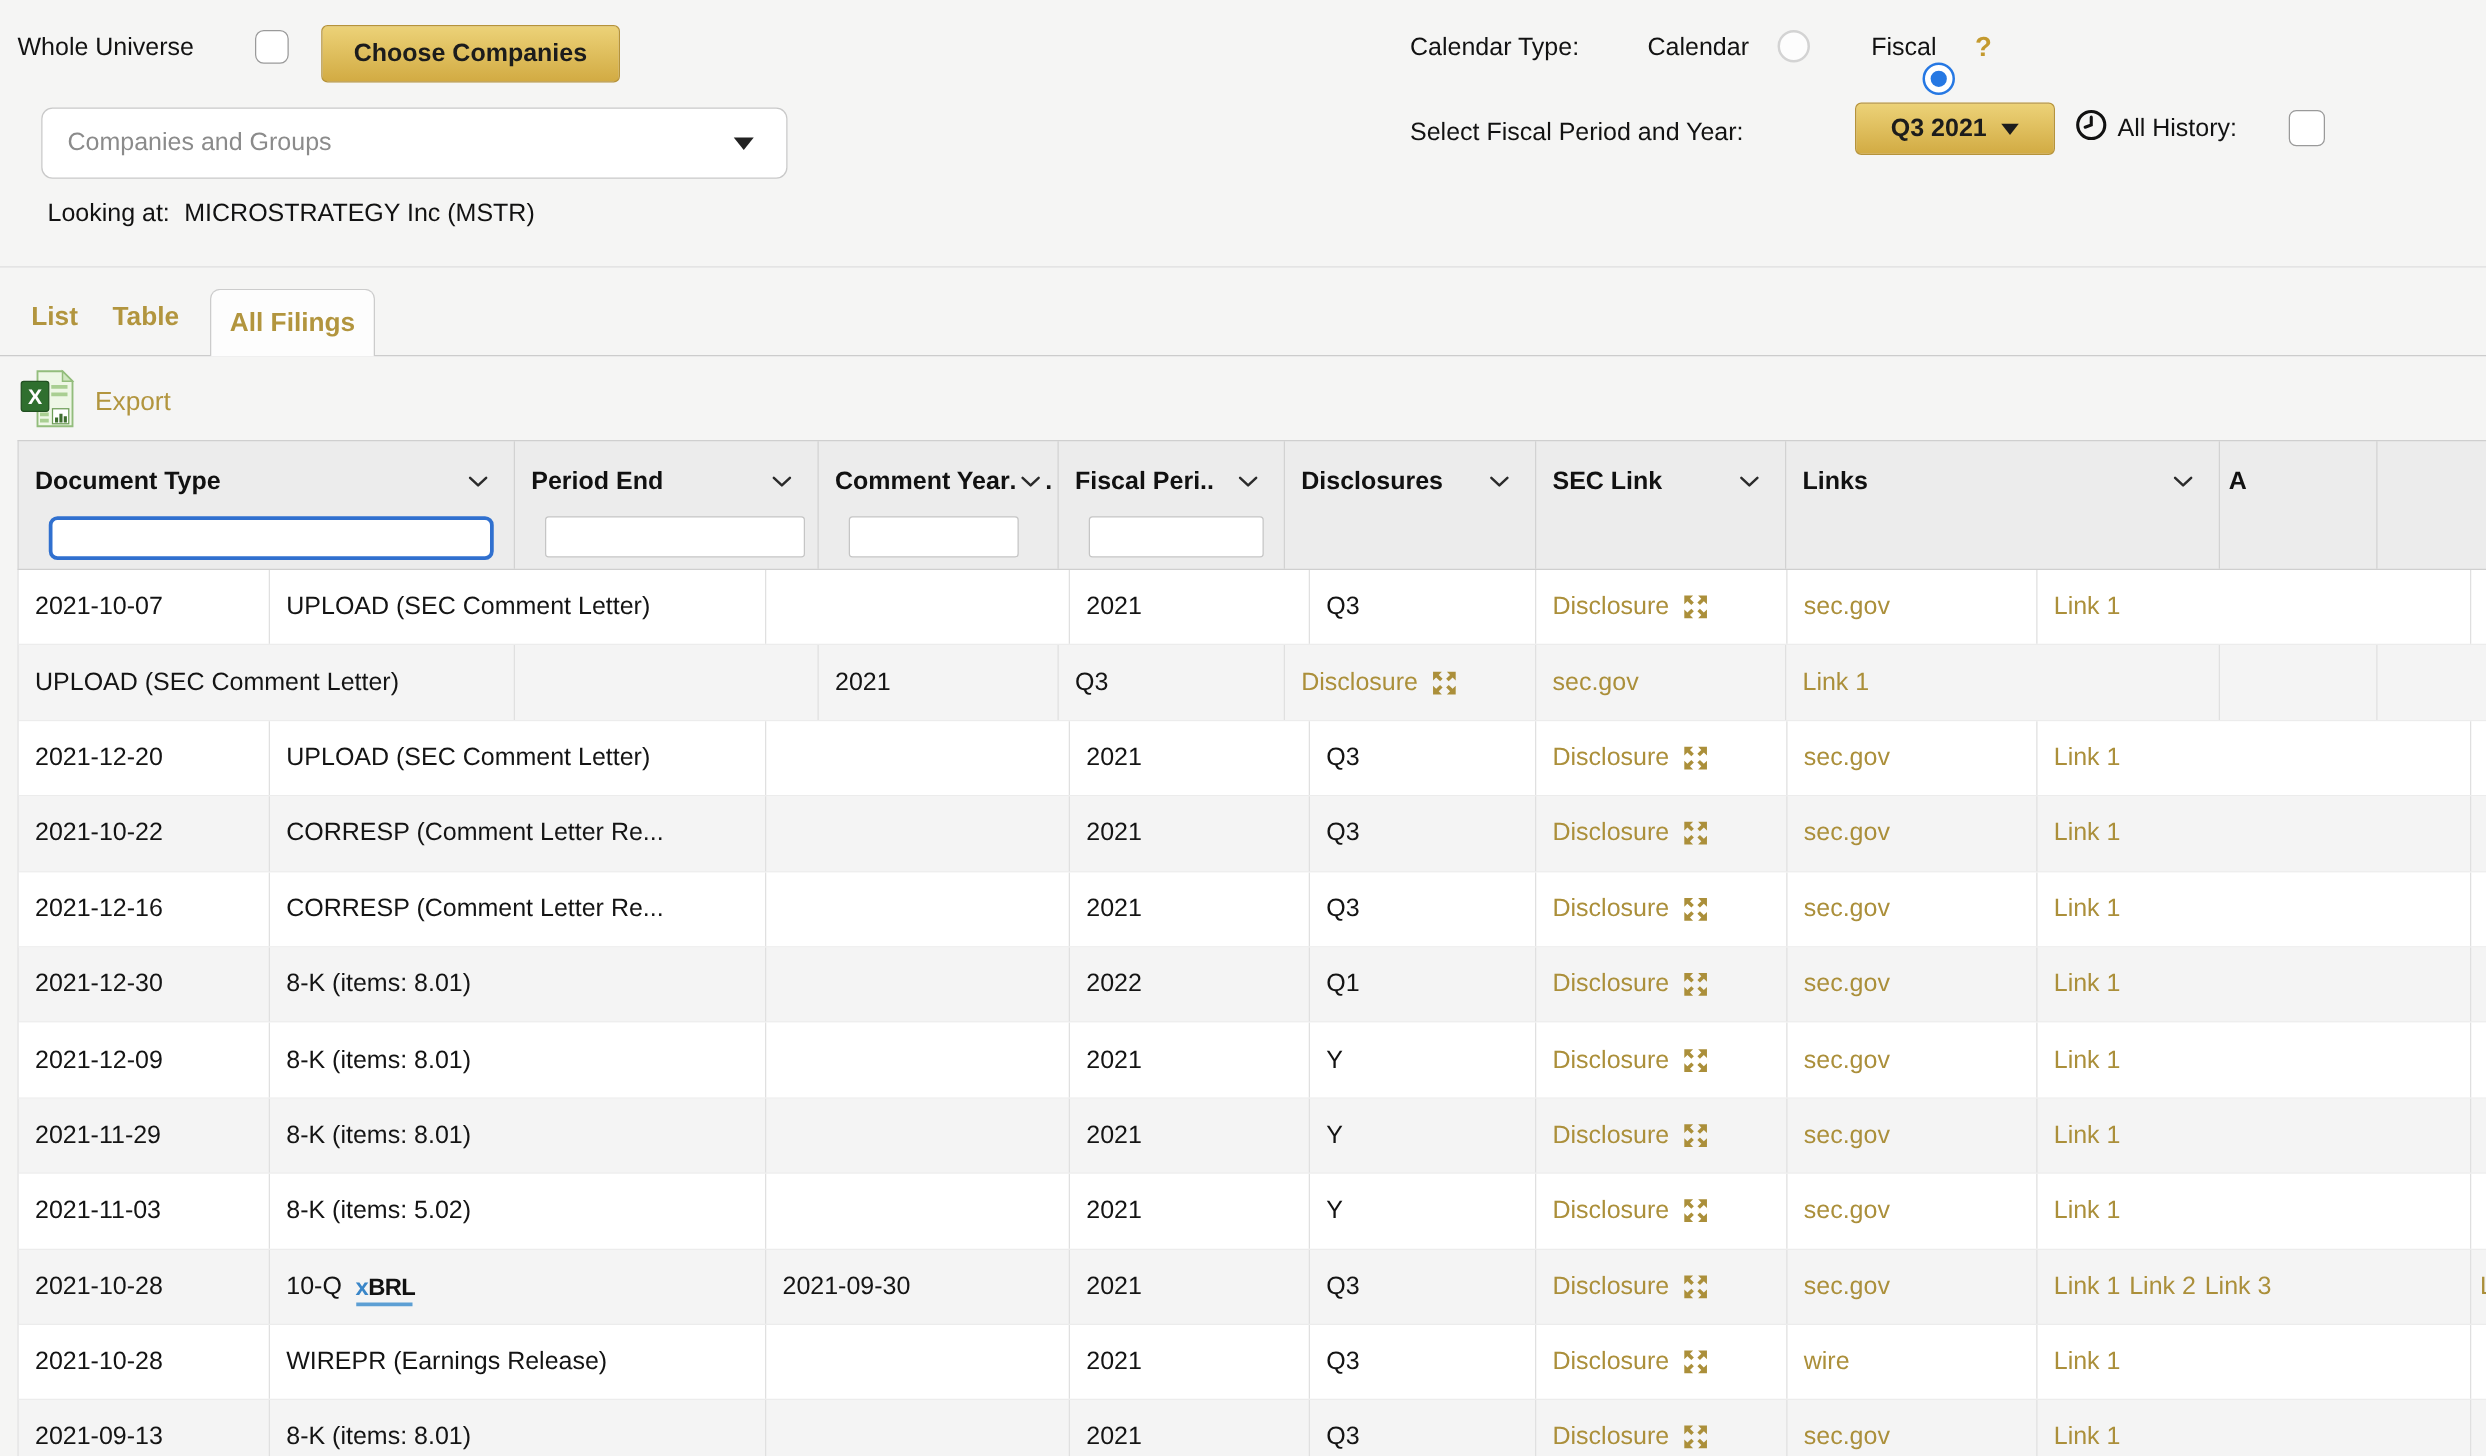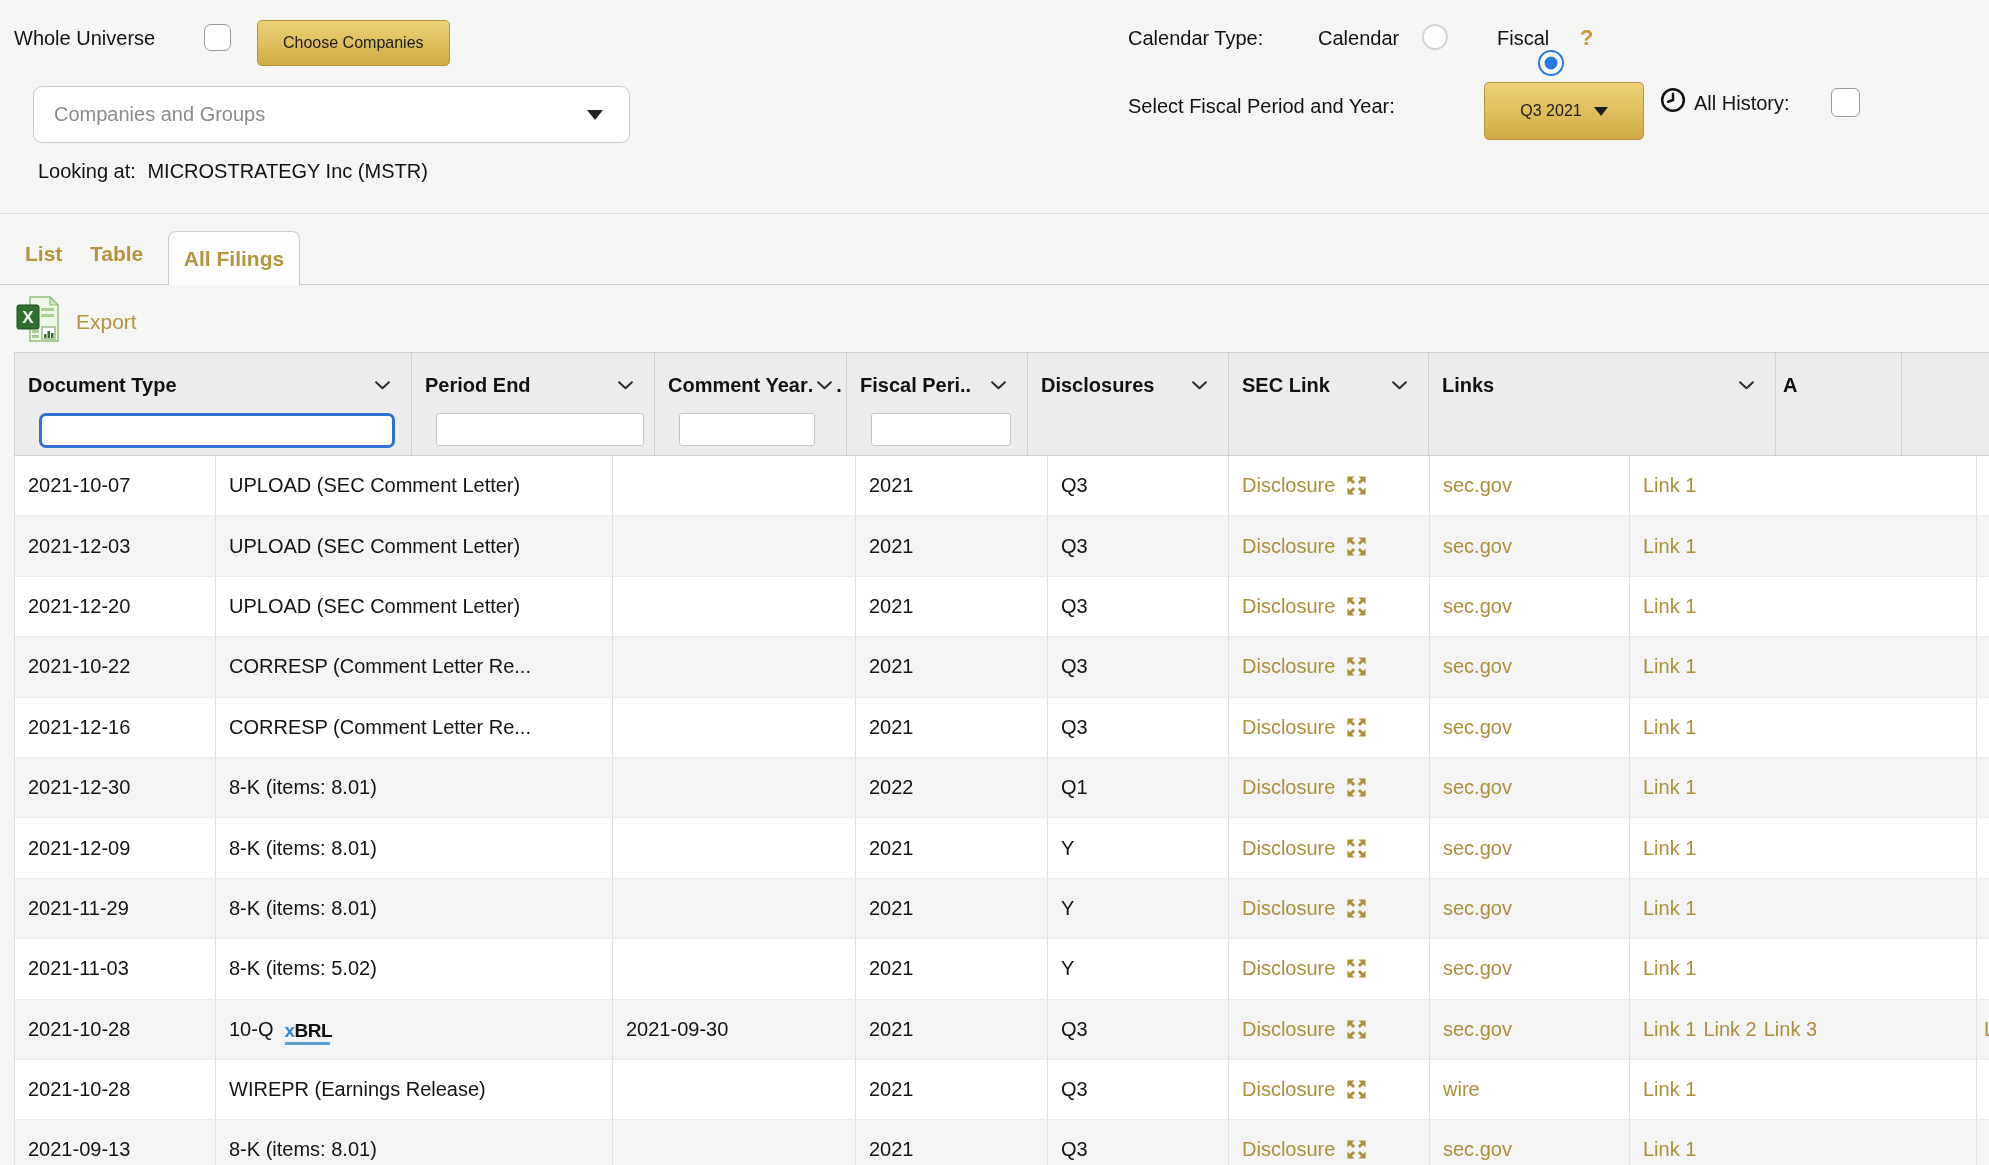--- a/index.html
+++ b/index.html
@@ -17,21 +17,21 @@
   
   .label20 { font-size:20px; color:#121212; white-space:nowrap; }
   .checkbox {
     width:27px; height:27px; background:#fff;
     border:1.5px solid #9a9a9a; border-radius:7px; cursor:pointer;
   }
   .gold-btn {
     display:inline-flex; align-items:center; justify-content:center;
     background:linear-gradient(#ecd278,#d2ab43);
     border:1px solid #b6933a; border-radius:5px;
-    color:#1c1c1c; font-size:16px; cursor:pointer; white-space:nowrap;
+    color:#1c1c1c; font-size:20px; cursor:pointer; white-space:nowrap;font-weight:bold;
   }
   .select-box {
     background:#fff; border:1px solid #c9c9c9; border-radius:9px;
     display:flex; align-items:center; cursor:pointer;
   }
   .select-box .ph { color:#8b8b8b; padding-left:20px; }
   .caret-down {
     width:0; height:0; border-left:8px solid transparent;
     border-right:8px solid transparent; border-top:10px solid #222;
   }
@@ -111,21 +111,21 @@
 </div>
 
 <span class="abs label20 bold" style="left:1128px; top:27px;">Calendar Type:</span>
 <span class="abs label20" style="left:1318px; top:27px;">Calendar</span>
 <div class="abs radio" style="left:1422px; top:24px;"></div>
 <span class="abs label20" style="left:1480px; top:27px;margin-left:17px;">Fiscal</span>
 <div class="abs radio selected" style="left:1538px; top:24px;"></div>
 <span class="abs help" style="left:1580px; top:25px;">?</span>
 
 <span class="abs label20 bold" style="left:1128px; top:95px;">Select Fiscal Period and Year:</span>
-<button class="abs gold-btn" style="left:1484px; top:82px; width:160px; height:58px; gap:12px;">
+<button class="abs gold-btn" style="left:1484px; top:82px; width:160px; height:42px; gap:12px;">
   <span>Q3 2021</span>
   <span class="caret-down" style="border-top-color:#1c1c1c; border-left-width:7px; border-right-width:7px; border-top-width:9px;"></span>
 </button>
 <span class="abs" style="left:1660px; top:87px;">
   <svg width="26" height="26" viewBox="0 0 24 24">
     <circle cx="12" cy="12" r="10" fill="none" stroke="#111" stroke-width="2.3"></circle>
     <path d="M12 6.2 V12 L7.5 13.6" fill="none" stroke="#111" stroke-width="2.3" stroke-linecap="round"></path>
   </svg>
 </span>
 <span class="abs label20 bold" style="left:1694px; top:92px;">All History:</span>
@@ -282,21 +282,20 @@
         </div>
         <div class="td c6">
           <a class="link">sec.gov</a>
         </div>
         <div class="td c7 links-cell">
           <span class="link">Link 1</span>
         </div>
         <div class="td c8"></div>
       </div>
       <div class="tr alt">
-        <div class="td c0">2021-12-03</div>
         <div class="td c1">
           <span>UPLOAD (SEC Comment Letter)</span>
         </div>
         <div class="td c2"></div>
         <div class="td c3">2021</div>
         <div class="td c4">Q3</div>
         <div class="td c5">
           <a class="link disclosure">
             <span>Disclosure</span>
             <span style="display: flex;">

